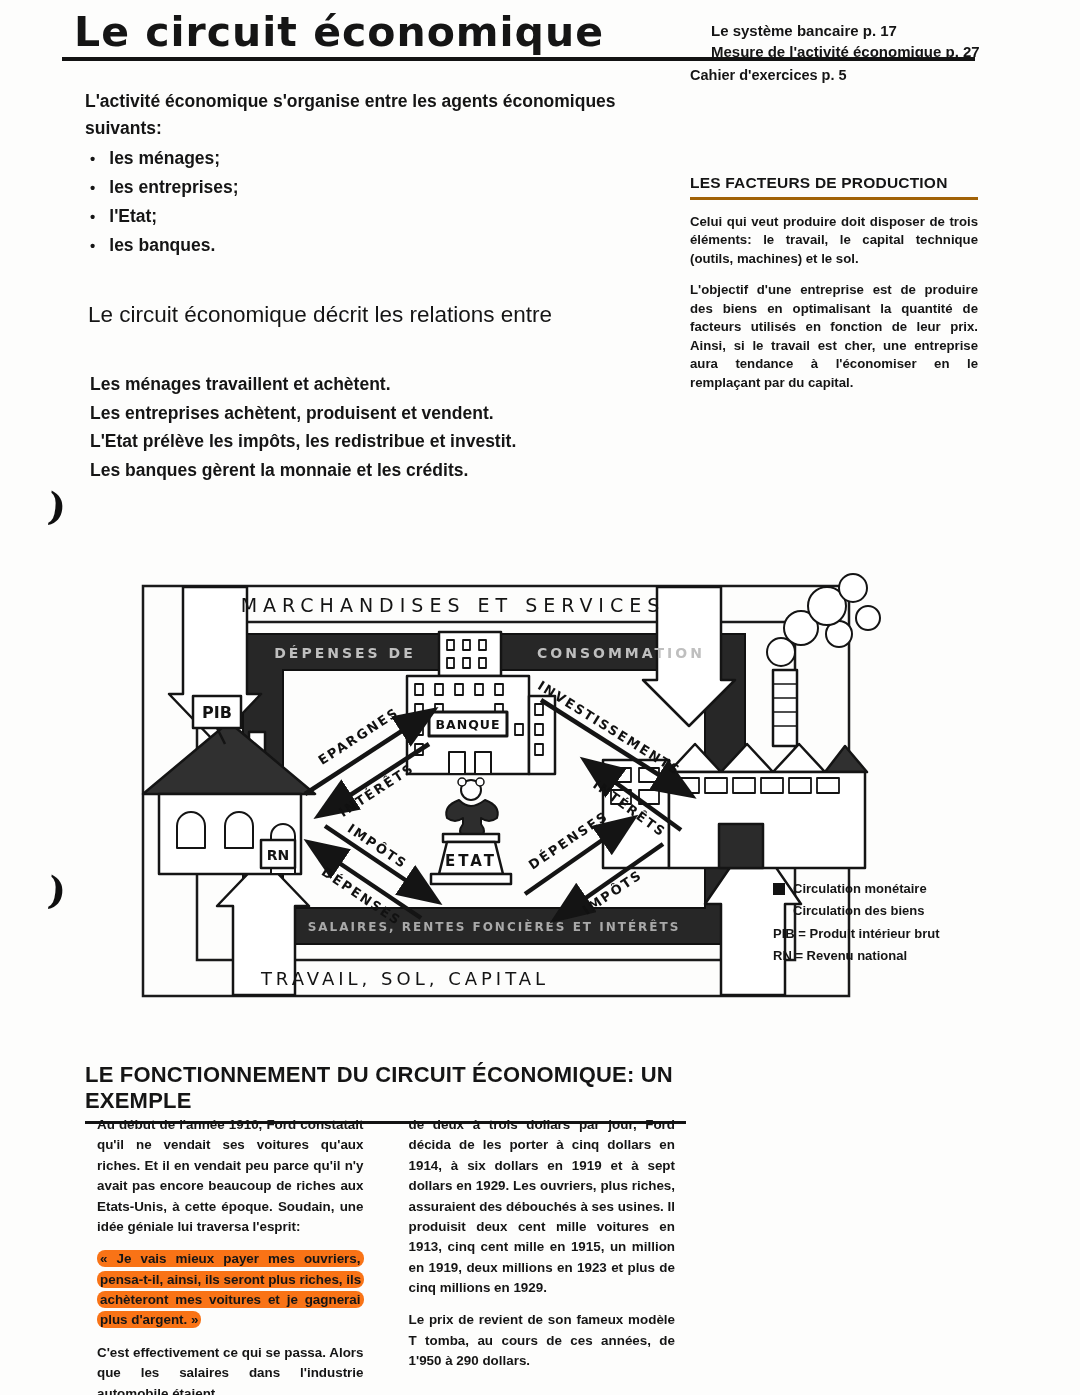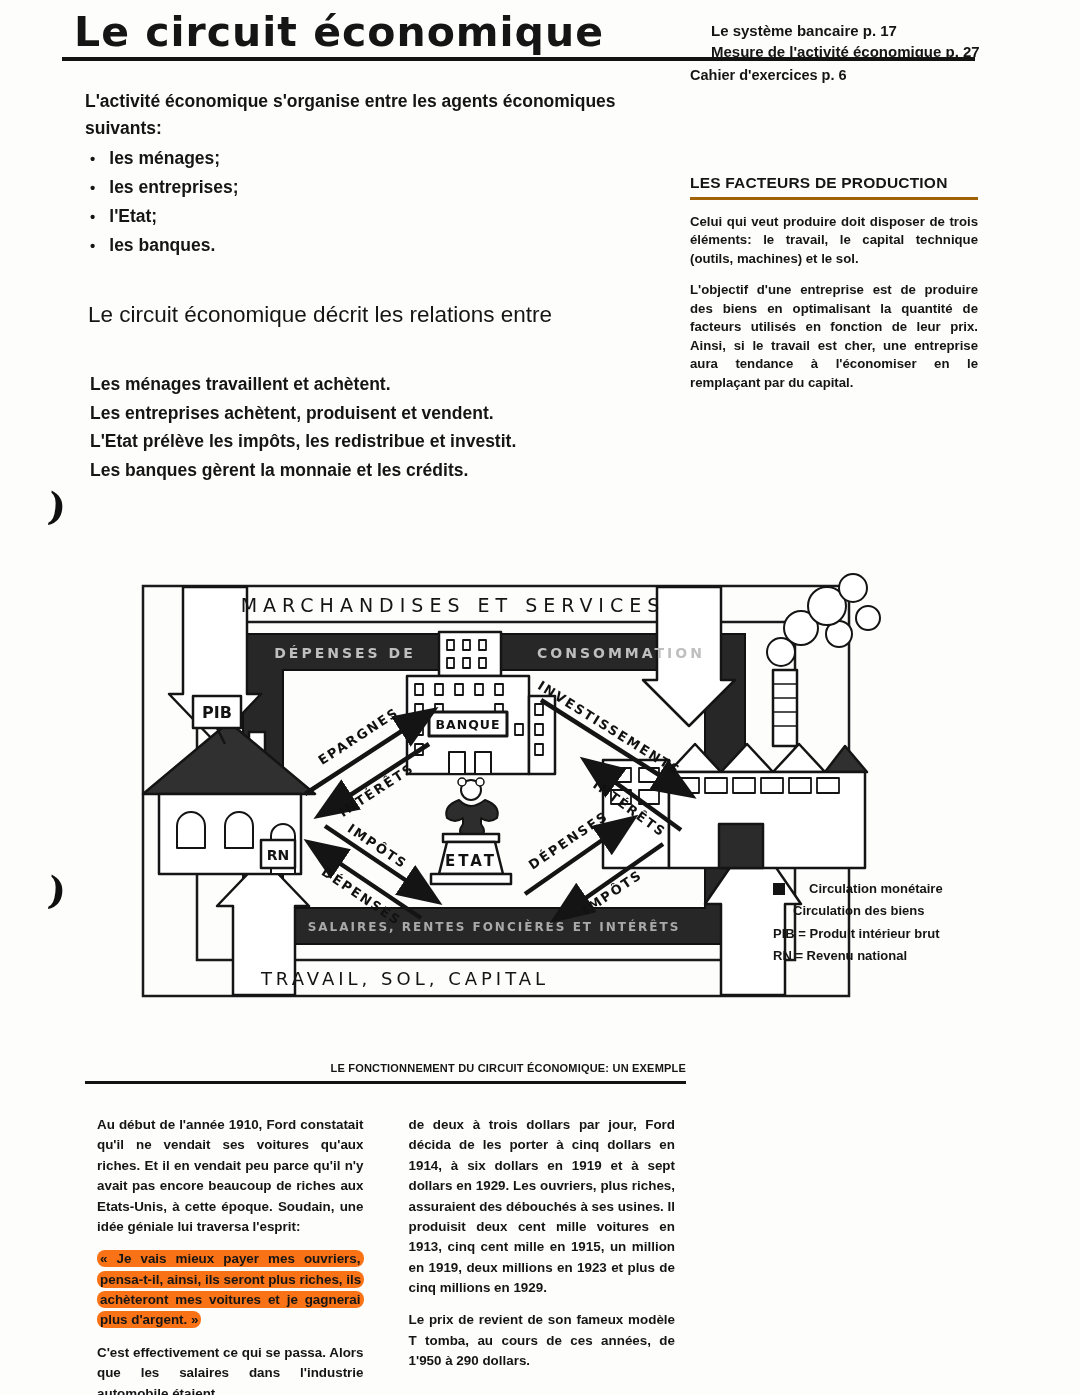--- a/index.html
+++ b/index.html
@@ -35,41 +35,41 @@
   .diagram{left:133px;top:572px;}
   svg text{font-family:"DejaVu Sans",sans-serif;}
   .hand{letter-spacing:6px;font-size:19px;fill:#141414;}
   .hand2{letter-spacing:4px;font-size:18px;fill:#141414;}
   .bandtxt{letter-spacing:3px;font-size:14px;fill:#bfbfbf;font-weight:bold;}
   .bandtxt2{letter-spacing:2px;font-size:12px;fill:#a9a9a9;font-weight:bold;}
   .arrlab{font-size:13px;font-weight:bold;letter-spacing:2px;fill:#111;}
   .sign{font-weight:bold;fill:#131313;}
   
   .legend{left:773px;top:882px;width:220px;font-size:13px;font-weight:bold;line-height:1.0;}
-  .lg-row{display:flex;align-items:center;gap:24px;margin-bottom:9px;}
+  .lg-row{display:flex;align-items:center;gap:8px;margin-bottom:9px;}
   .lg-sq{width:12px;height:12px;background:#131313;flex:0 0 auto;}
   .lg-indent{margin-left:20px;}
   .lg-abbr{margin-top:10px;margin-bottom:9px;}
   
-  .ex-head{left:85px;top:1062px;width:601px;font-size:11px;font-weight:bold;letter-spacing:.2px;padding-bottom:7px;border-bottom:3.5px solid #131313;text-align:right;}
+  .ex-head{left:85px;top:1062px;width:601px;font-size:22px;font-weight:bold;letter-spacing:.2px;padding-bottom:7px;border-bottom:3.5px solid #131313;}
   .cols{left:85px;top:1103px;width:602px;display:flex;gap:21px;}
   .col{width:291px;font-size:13.4px;font-weight:bold;line-height:1.52;text-align:justify;}
   .col p{margin:12px;}
   .hl{background:#f97316;padding:1px 3px;border-radius:8px;box-decoration-break:clone;-webkit-box-decoration-break:clone;}
 </style>
 </head>
 <body>
 
 <div class="abs title">Le circuit économique</div>
 <div class="abs refs">
   <div>Le système bancaire p. 17</div>
   <div>Mesure de l'activité économique p. 27</div>
 </div>
 <div class="abs rule"></div>
-<div class="abs cahier">Cahier d'exercices p. 6</div>
+<div class="abs cahier">Cahier d'exercices p. 5</div>
 
 <div class="abs lead">L'activité économique s'organise entre les agents économiques suivants:</div>
 <div class="abs bullets">
   <div class="b">
       <span class="dot">•</span>
       <span>les ménages;</span>
     </div>
   <div class="b">
       <span class="dot">•</span>
       <span>les entreprises;</span>

